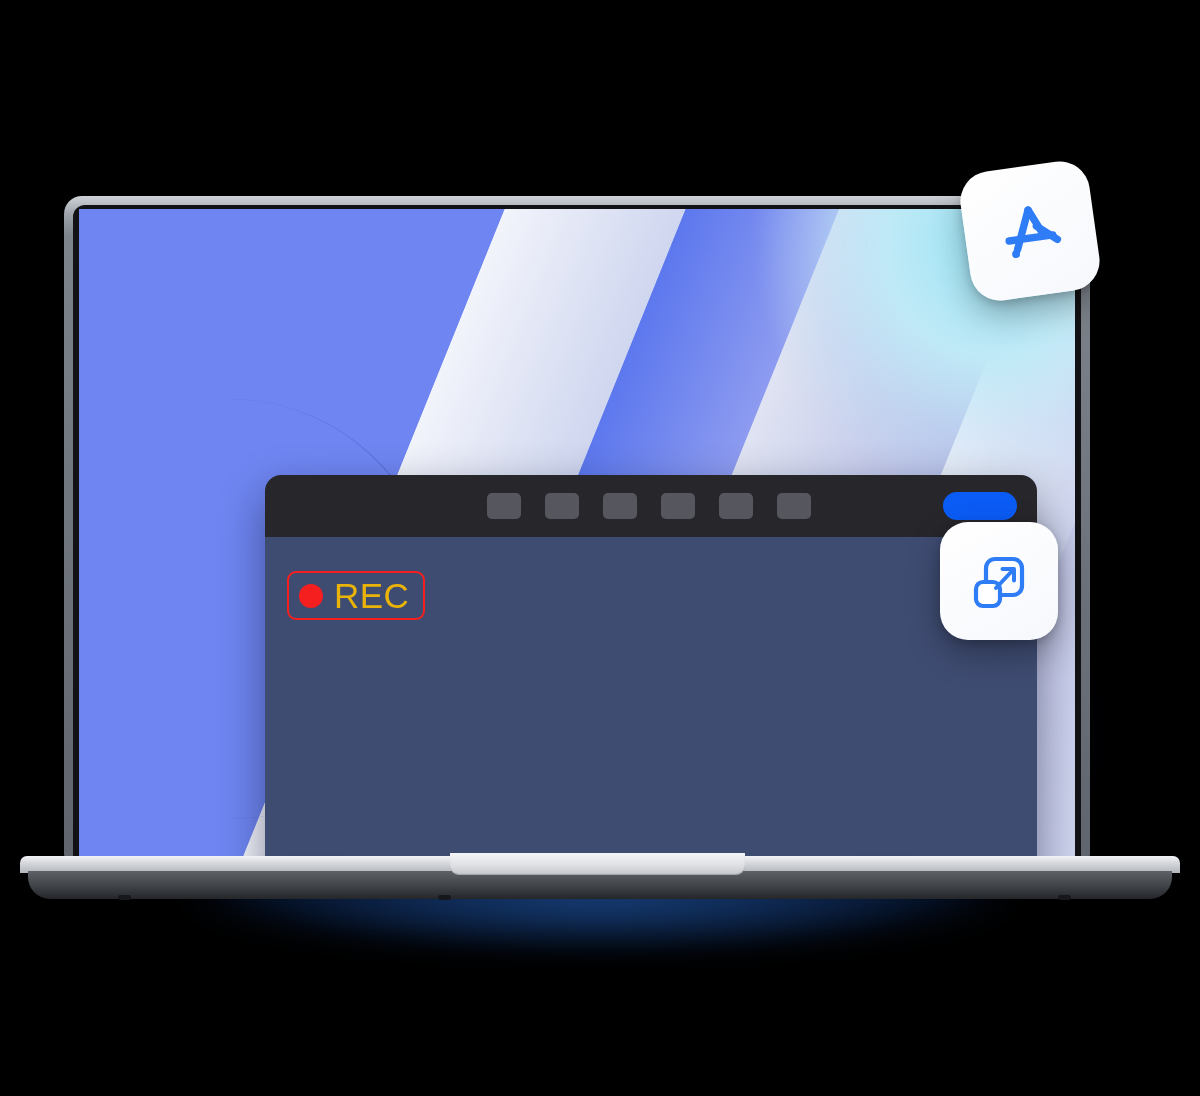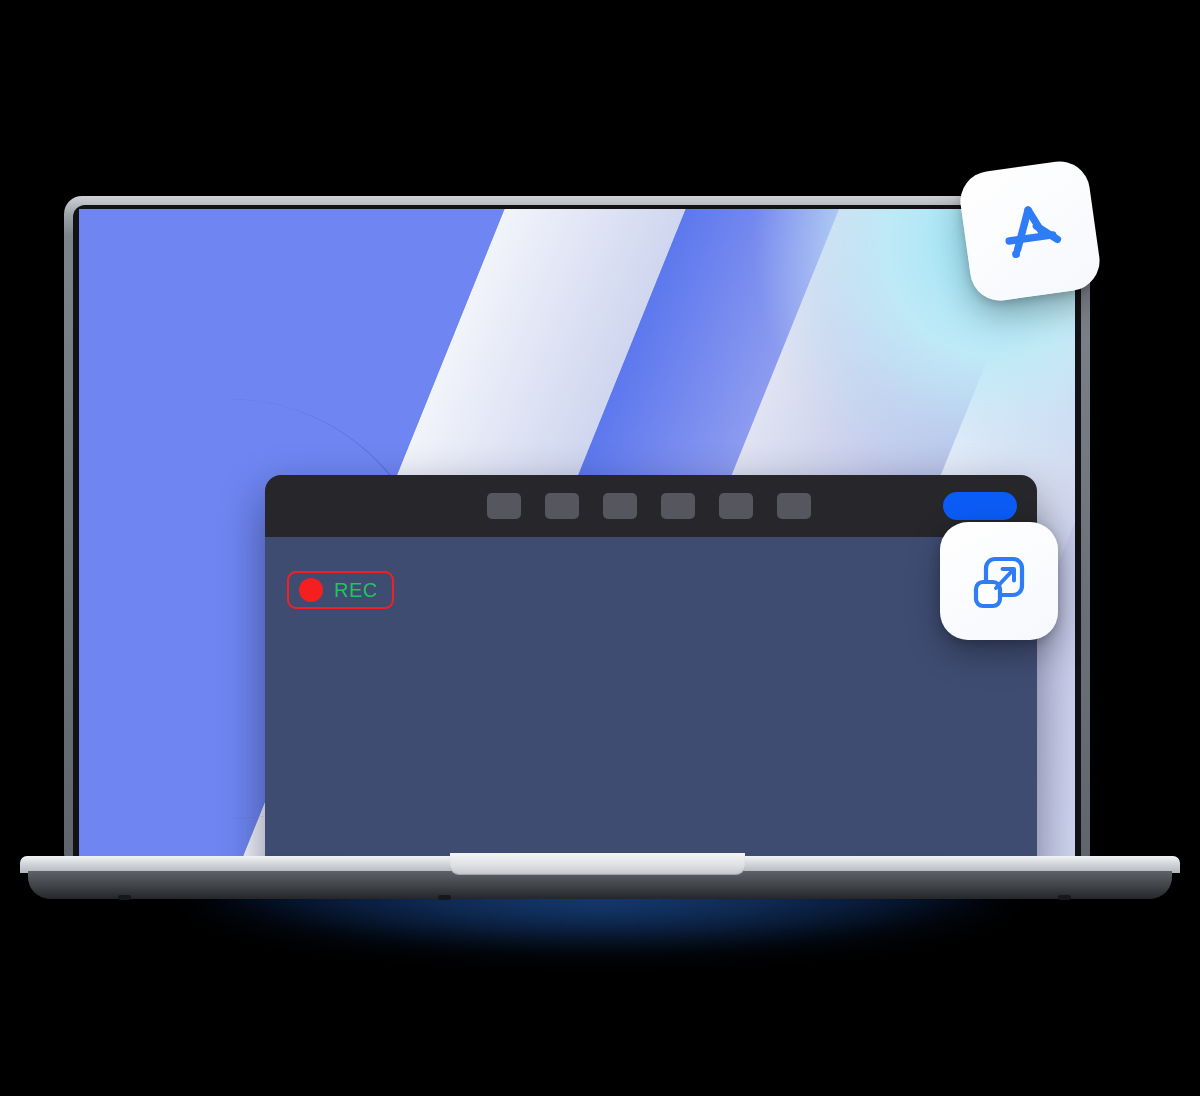--- a/index.html
+++ b/index.html
@@ -108,21 +108,21 @@
 
   
   .rec-badge {
     position: absolute; left: 22px; top: 34px;
     display: flex; align-items: center; gap: 11px;
     border: 2px solid #f61f1f;
     border-radius: 9px;
     padding: 5px 14px 5px 10px;
   }
   .rec-dot { width: 24px; height: 24px; border-radius: 50%; background: #f61f1f; }
-  .rec-text { color: #22c55e; font-size: 20px; font-weight: 400; letter-spacing: .5px; line-height: 1; }
+  .rec-text { color: #eab308; font-size: 35px; font-weight: 400; letter-spacing: .5px; line-height: 1; }
 
   
   .float-tile {
     position: absolute;
     background: linear-gradient(150deg,#ffffff 0%,#f6f8fc 100%);
     border-radius: 28px;
     display: flex; align-items: center; justify-content: center;
     box-shadow: 0 14px 34px rgba(0,0,0,.30), 0 3px 10px rgba(0,0,0,.18);
   }
   #tile-appstore {

